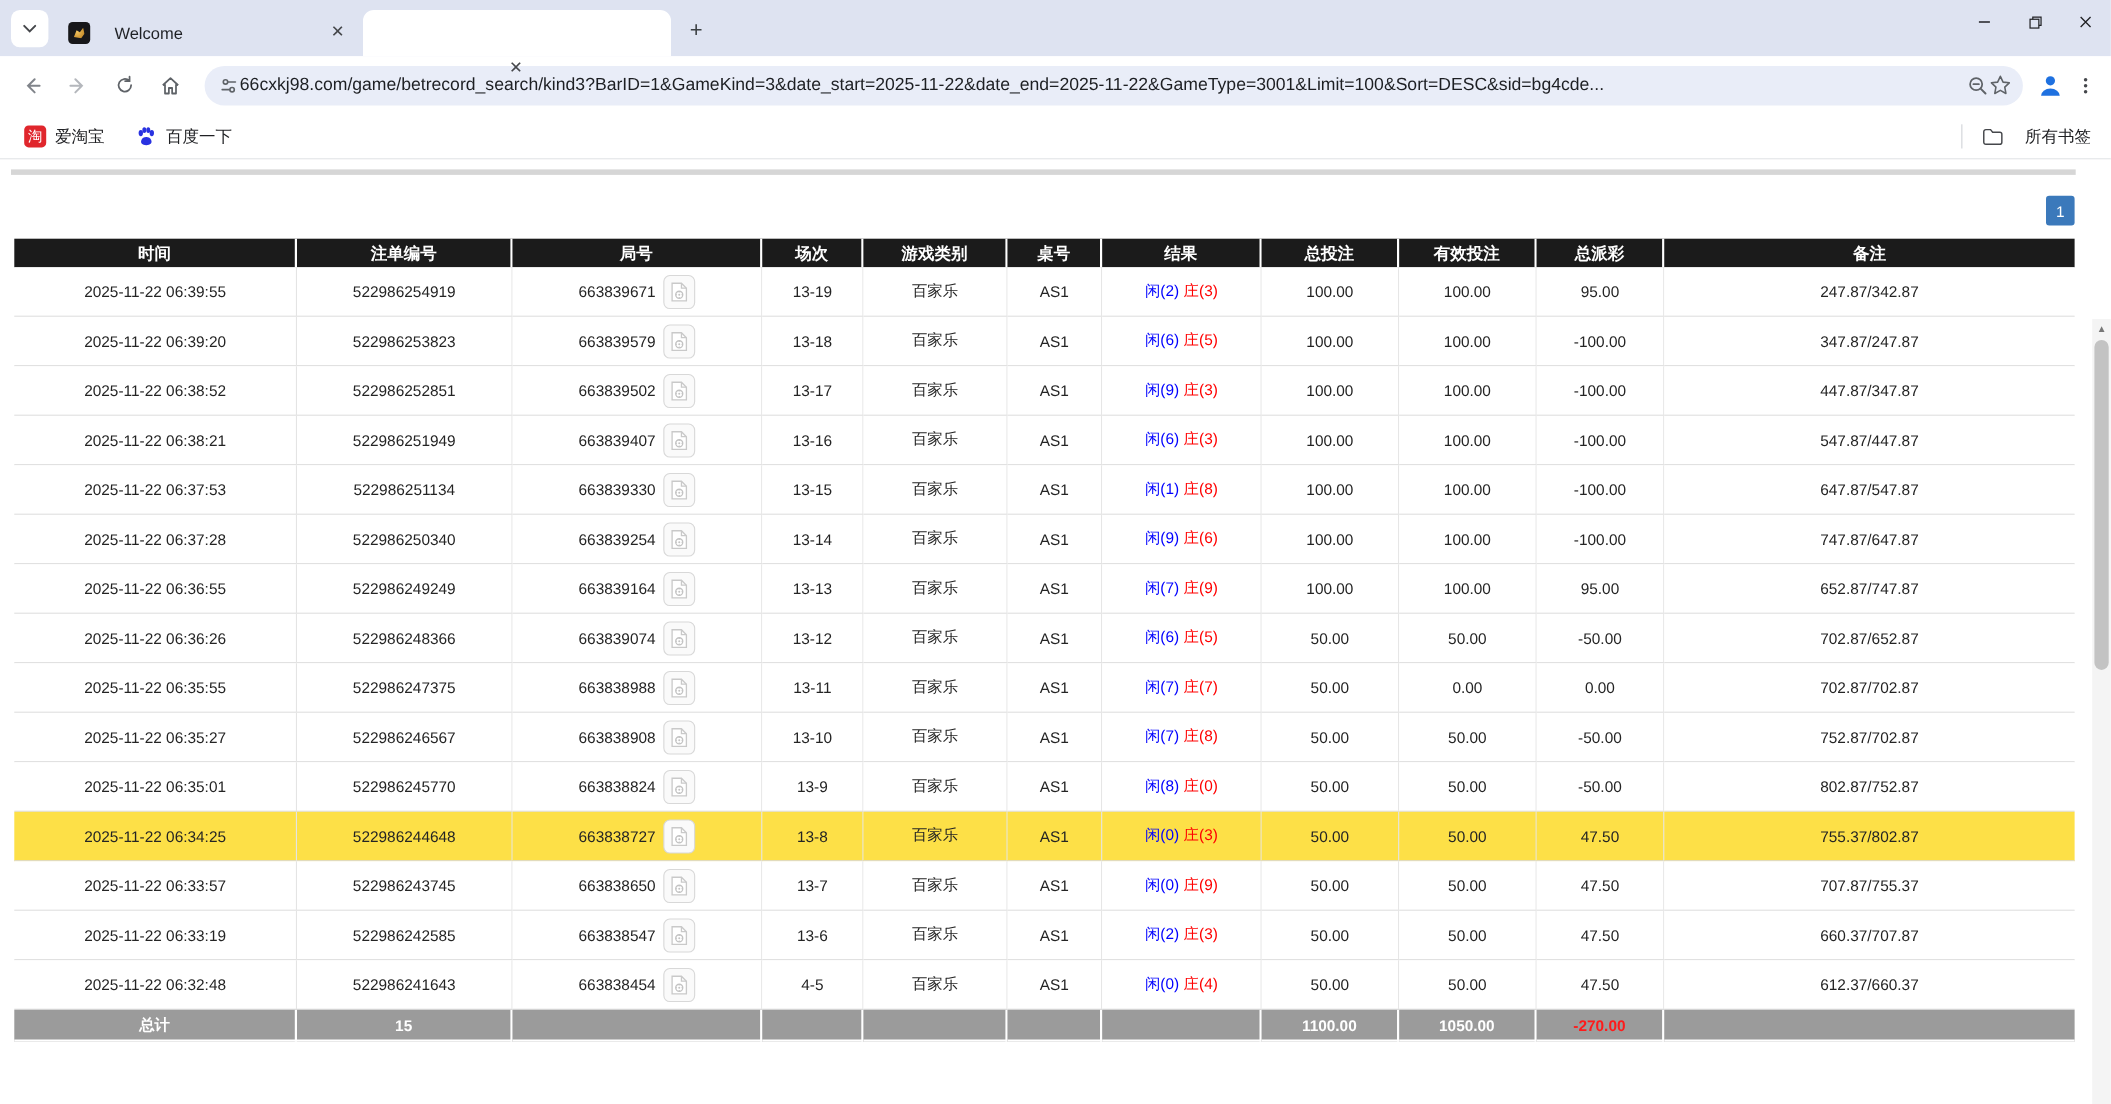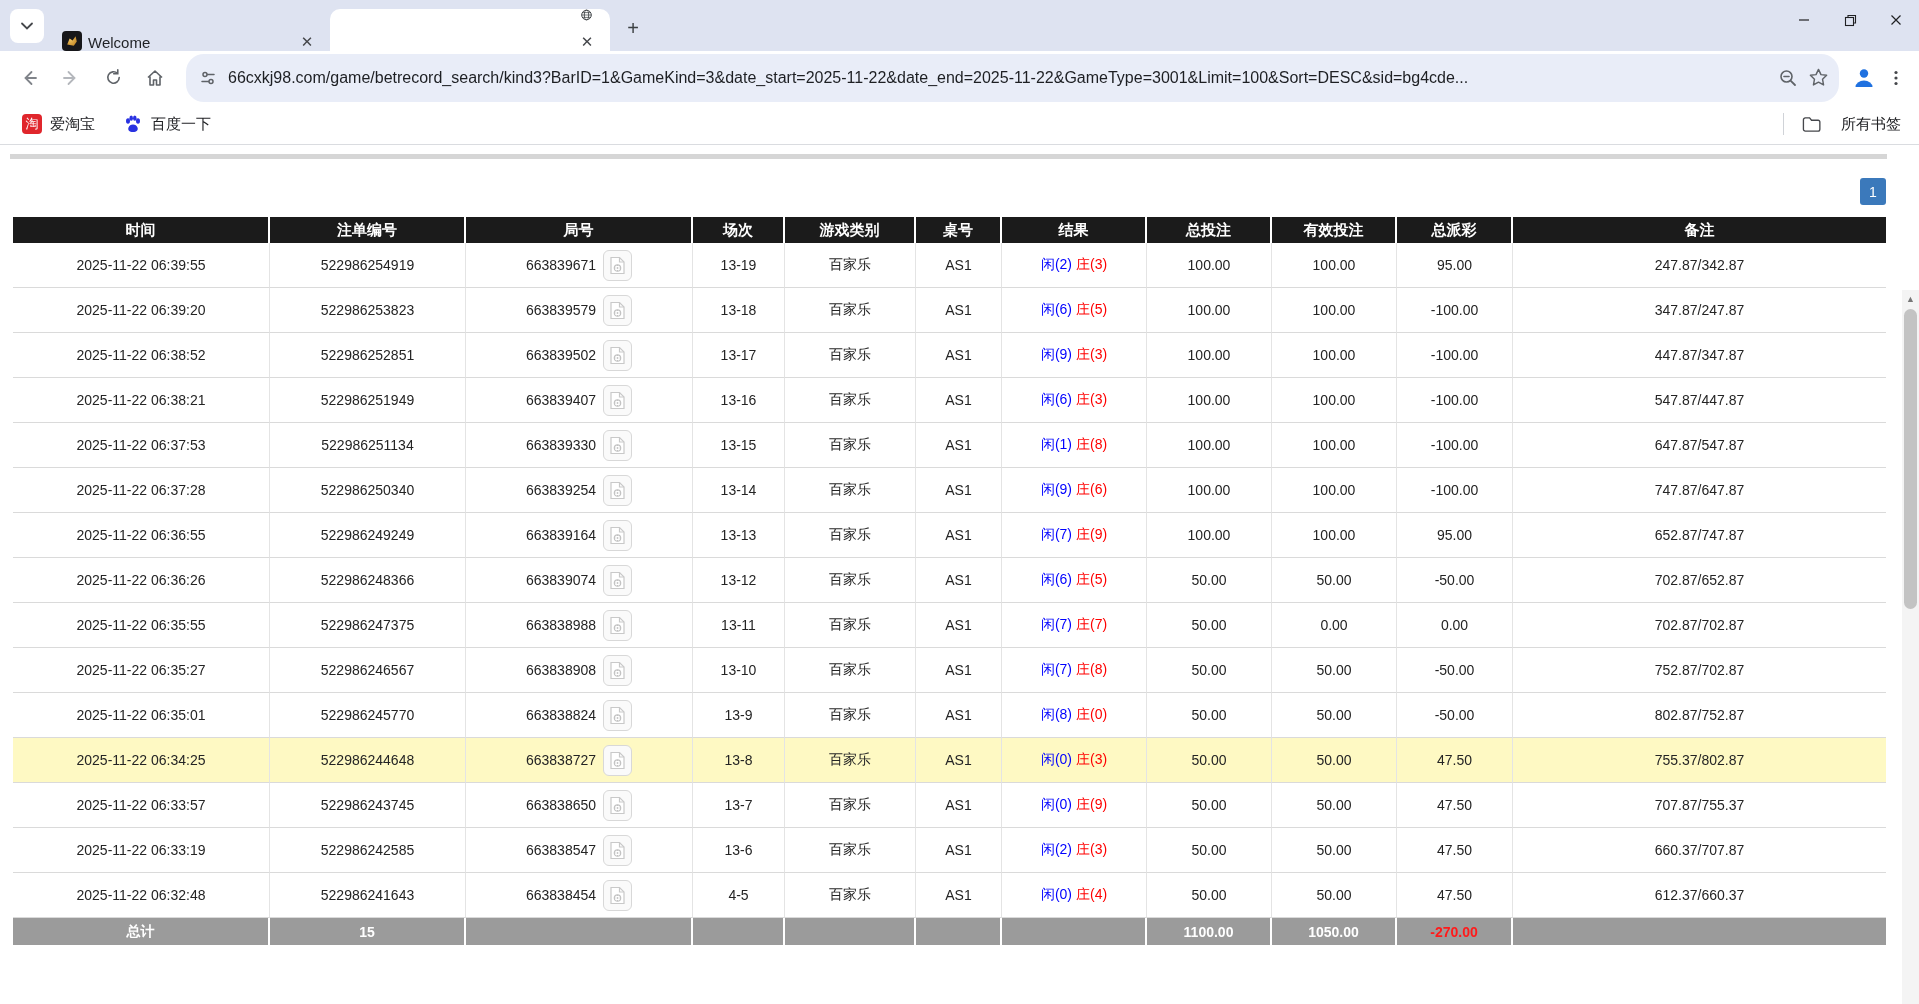--- a/index.html
+++ b/index.html
@@ -3,39 +3,39 @@
 <meta charset="utf-8">
 <style>
   * { margin:0; padding:0; box-sizing:border-box; }
   html,body { width:1919px; height:1004px; overflow:hidden; background:#fff;
     font-family:"Liberation Sans","DejaVu Sans",sans-serif; }
 
   
   .tabstrip { height:51px; background:#dee3f1; display:flex; align-items:flex-end; position:relative; }
   .tab-search { width:34px; height:34px; background:#fff; border-radius:8px; margin:0 6px 8px 10px;
     display:flex; align-items:center; justify-content:center; color:#444; font-size:14px; cursor:pointer; }
-  .tab { display:flex; align-items:flex-end; gap:6px; height:42px; padding:0 14px 0 12px;
+  .tab { display:flex; align-items:center; gap:22px; height:42px; padding:0 14px 0 12px;
     border-radius:10px 10px 0 0; min-width:280px; max-width:292px; }
   .tab.inactive { background:transparent; }
   .tab.active { background:#fff;flex-direction:column; }
   .tab .title { font-size:15px; color:#1f2125; flex:1; white-space:nowrap; overflow:hidden; }
   .tab .close { color:#45474b; font-size:15px; width:18px; height:18px; line-height:18px; text-align:center; border-radius:50%; cursor:pointer; }
   .fav1 { width:20px; height:20px; border-radius:4px; background:#17171a; position:relative; flex:0 0 20px; }
   .fav1::after { content:""; position:absolute; left:4px; top:4px; width:12px; height:12px;
     background:radial-gradient(circle at 35% 40%, #f0c25e 0%, #c98f2e 60%, #8a5d14 100%);
     clip-path:polygon(10% 80%, 30% 30%, 55% 45%, 80% 10%, 90% 55%, 65% 90%); }
   .newtab-btn { width:30px; height:30px; margin:0 0 8px 8px; display:flex; align-items:center; justify-content:center;
     color:#3c4043; font-size:20px; border-radius:50%; cursor:pointer; }
   .win-controls { position:absolute; right:0; top:0; height:40px; display:flex; }
   .win-btn { width:46px; height:40px; display:flex; align-items:center; justify-content:center; color:#202124; cursor:pointer; }
 
   .toolbar { height:53px; background:#fff; display:flex; align-items:center; padding:0 10px; gap:4px; }
   .nav-ic { width:38px; height:38px; display:flex; align-items:center; justify-content:center; border-radius:50%; cursor:pointer; }
-  .omnibox { flex:1; height:48px; background:#e9edf8; border-radius:18px; display:flex; align-items:center;
-    padding:0 10px 0 12px; margin:16px 8px; gap:10px; }
+  .omnibox { flex:1; height:36px; background:#e9edf8; border-radius:18px; display:flex; align-items:center;
+    padding:0 10px 0 12px; margin:16px 8px; }
   .omnibox .url { flex:1; font-size:16px; color:#1d1f23; white-space:nowrap; overflow:hidden; }
   .toolbar-right { display:flex; align-items:center; gap:10px; padding-right:4px; }
 
   .bookmarks { height:41px; background:#fff; display:flex; align-items:center; padding:0 12px; gap:8px;
     border-bottom:1px solid #dadce0; }
   .bm { display:flex; align-items:center; gap:8px; padding:5px 10px; border-radius:8px; cursor:pointer; }
   .bm .label { font-size:15px; color:#202124; }
   .bm-ic-taobao { width:20px; height:20px; border-radius:4px; background:#e0262c; color:#fff; font-size:13px;
     display:flex; align-items:center; justify-content:center; }
   .bm-spacer { flex:1; }
@@ -50,21 +50,21 @@
     font-size:14px; display:flex; align-items:center; justify-content:center; border-radius:3px; cursor:pointer; }
 
   table.bets { position:absolute; left:13px; top:72px; width:1873px; border-collapse:separate; border-spacing:0;
     table-layout:fixed; }
   table.bets th { background:#1b1b1b; color:#fff; font-weight:bold; font-size:15px; height:26px;
     border-right:2px solid #fff; text-align:center; }
   table.bets th:last-child { border-right:none; }
   table.bets td { height:45px; font-size:14px; color:#242424; text-align:center;
     border-right:1px solid #e4e4e4; border-bottom:1px solid #dadada; background:#fff; vertical-align:middle; }
   table.bets td:last-child { border-right:none; }
-  tr.hl td { background:#fef9c3; }
+  tr.hl td { background:#fde047; }
   td .player { color:#0000ff; }
   td .banker { color:#ff0000; margin-left:4px; }
   td.link { color:#0057e6; cursor:pointer; }
   td .neg, td.neg { color:#ff0000; }
   .round-wrap { display:inline-flex; align-items:center; gap:7px; }
   .vicon { width:29px; height:31px; background:#fafafa; border:1px solid #d8d8d8; border-radius:6px;
     display:inline-flex; align-items:center; justify-content:center; cursor:pointer; }
 
   table.bets tr.sumrow td { background:#9b9b9b; color:#fff; font-weight:bold; height:29px; font-size:14px;
     border-right:2px solid #fff; border-bottom:2px solid #fff; border-top:0; }

